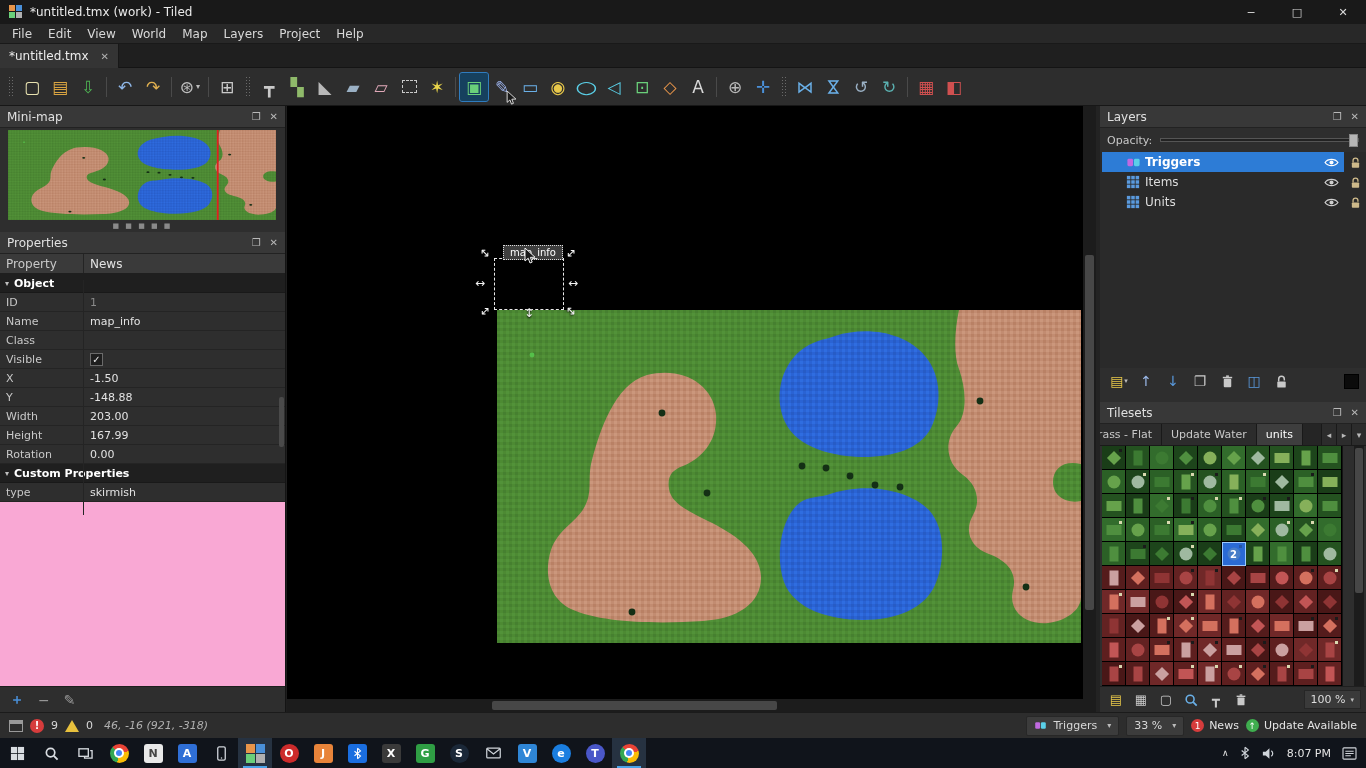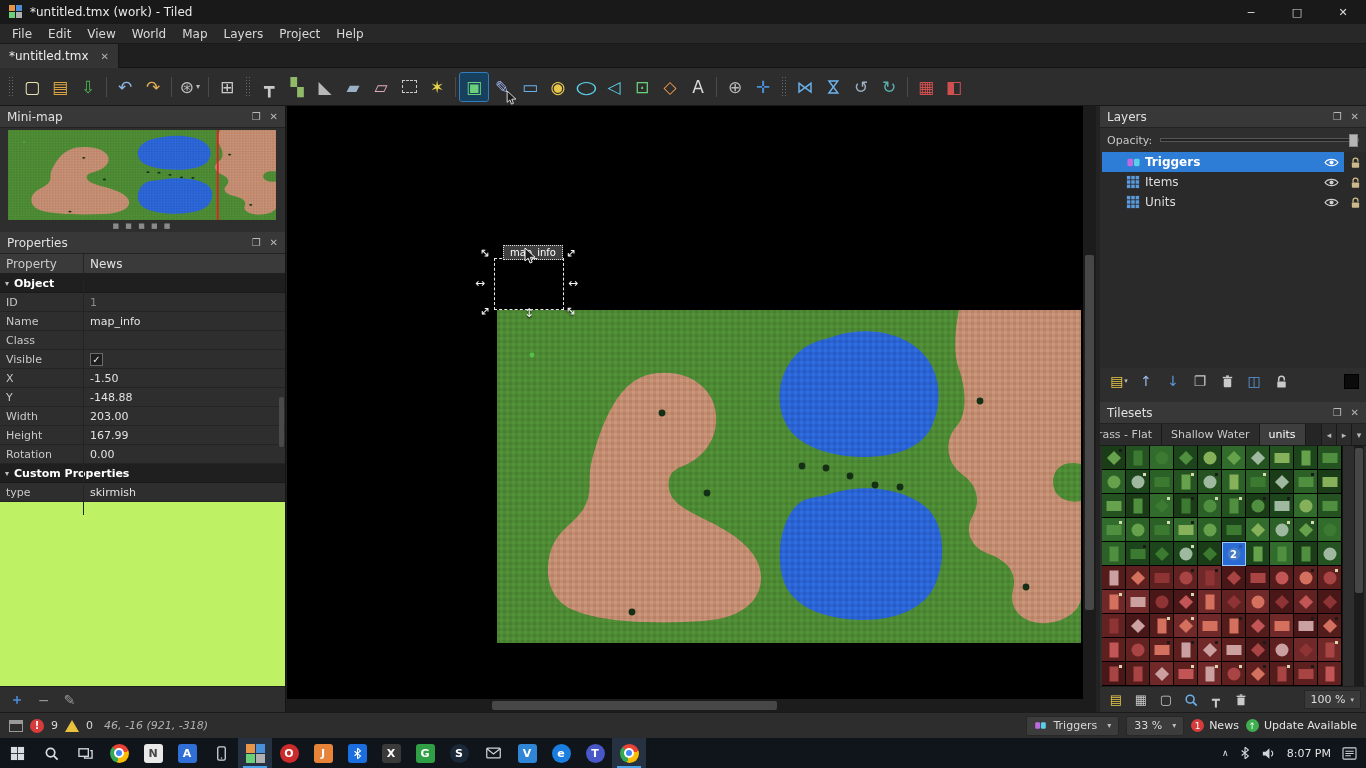--- a/index.html
+++ b/index.html
@@ -36,21 +36,21 @@
   .tb-cursor { position:absolute; right:-1px; bottom:-4px; }
 
   
   .panel-header { height:22px; background:#383838; display:flex; align-items:center; padding:0 7px; border-bottom:1px solid #222; font-size:12px; color:#e0e0e0; }
   .ph-btns { margin-left:auto; display:flex; gap:9px; color:#b8b8b8; font-size:10px; }
 
   #minimap-panel { position:absolute; top:106px; left:0; width:286px; height:126px; background:#2e2e2e; border-right:1px solid #141414; }
   #minimap-body { position:absolute; top:24px; left:8px; right:9px; bottom:12px; background:#202020; }
   #minimap-grip { position:absolute; bottom:0; left:0; right:0; height:10px; text-align:center; color:#8a8a8a; font-size:7px; letter-spacing:2px; line-height:8px; }
 
-  #properties-panel { position:absolute; top:232px; left:0; width:286px; bottom:56px; background:#bef264; border-right:1px solid #141414; }
+  #properties-panel { position:absolute; top:232px; left:0; width:286px; bottom:56px; background:#f9a8d4; border-right:1px solid #141414; }
   .props-colhead { display:flex; height:20px; background:#3a3a3a; border-bottom:1px solid #1f1f1f; color:#c8c8c8; }
   .props-colhead .pc1, .props-colhead .pc2 { padding:3px 6px; }
   .pc1 { width:84px; border-right:1px solid #242424; padding:16px 6px; color:#c8c8c8; overflow:hidden; white-space:nowrap; }
   .pc2 { flex:1; padding:2px 6px; color:#e2e2e2; overflow:hidden; white-space:nowrap; }
   .prow { display:flex; height:19px; background:#2e2e2e; border-bottom:1px solid #242424; font-size:11px; align-items:center; }
   .pgroup { height:19px; background:#1f1f1f; color:#ffffff; font-weight:bold; font-size:11px; display:flex; align-items:center; padding:0 5px; border-bottom:1px solid #191919; }
   .pgroup .tri { margin-right:5px; font-size:8px; color:#c0c0c0; }
   .muted { color:#8a8a8a; }
   .cbx { width:13px; height:13px; background:#1e1e1e; border:1px solid #6a6a6a; display:inline-flex; align-items:center; justify-content:center; font-size:10px; color:#e8e8e8; }
   .tplbox { width:22px; height:12px; background:#5a5a5a; border:1px solid #7a7a7a; border-radius:2px; display:inline-block; }
@@ -649,21 +649,21 @@
       <span class="ph-btns">
         <span>❐</span>
         <span>✕</span>
       </span>
     </div>
     <div id="ts-tabs">
         <div class="ts-tab clipped">
           <span>Grass - Flat</span>
         </div>
         <div class="ts-tab">
-          <span>Shallow Water</span>
+          <span>Update Water</span>
         </div>
         <div class="ts-tab active">
           <span>units</span>
         </div>
         <div class="ts-nav">
           <div class="ts-navbtn">◂</div>
           <div class="ts-navbtn">▸</div>
           <div class="ts-navbtn">▾</div>
         </div>
       </div>

